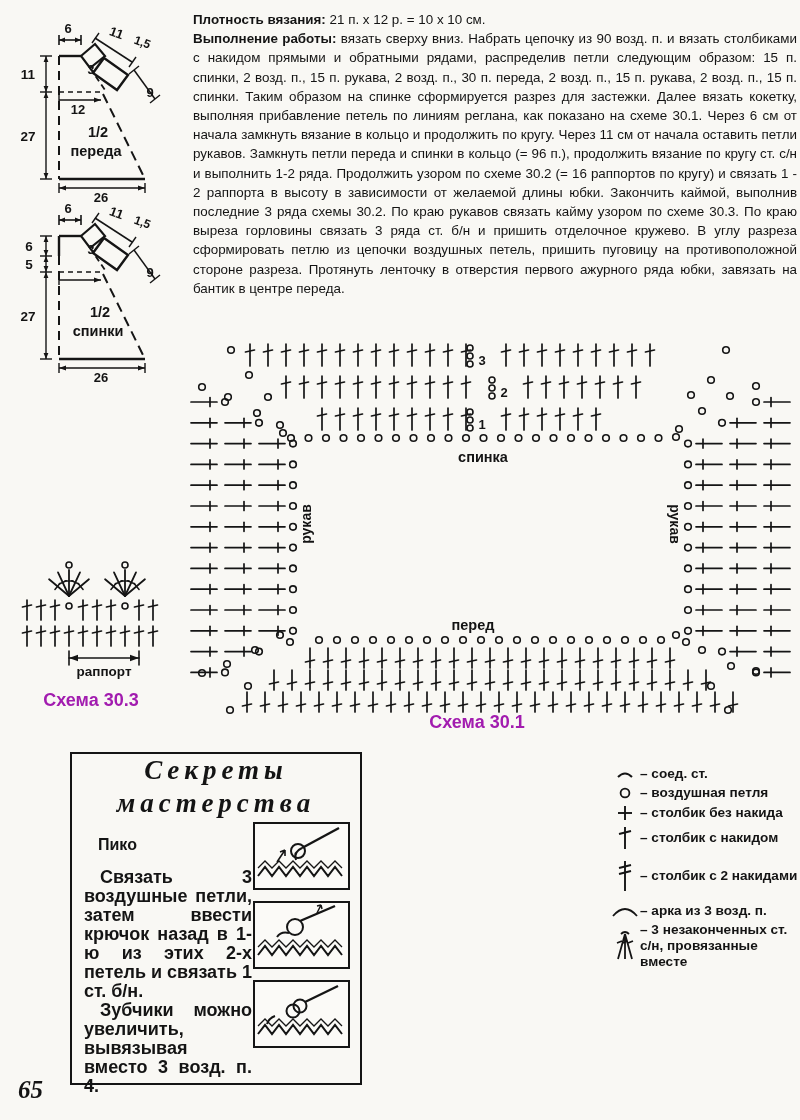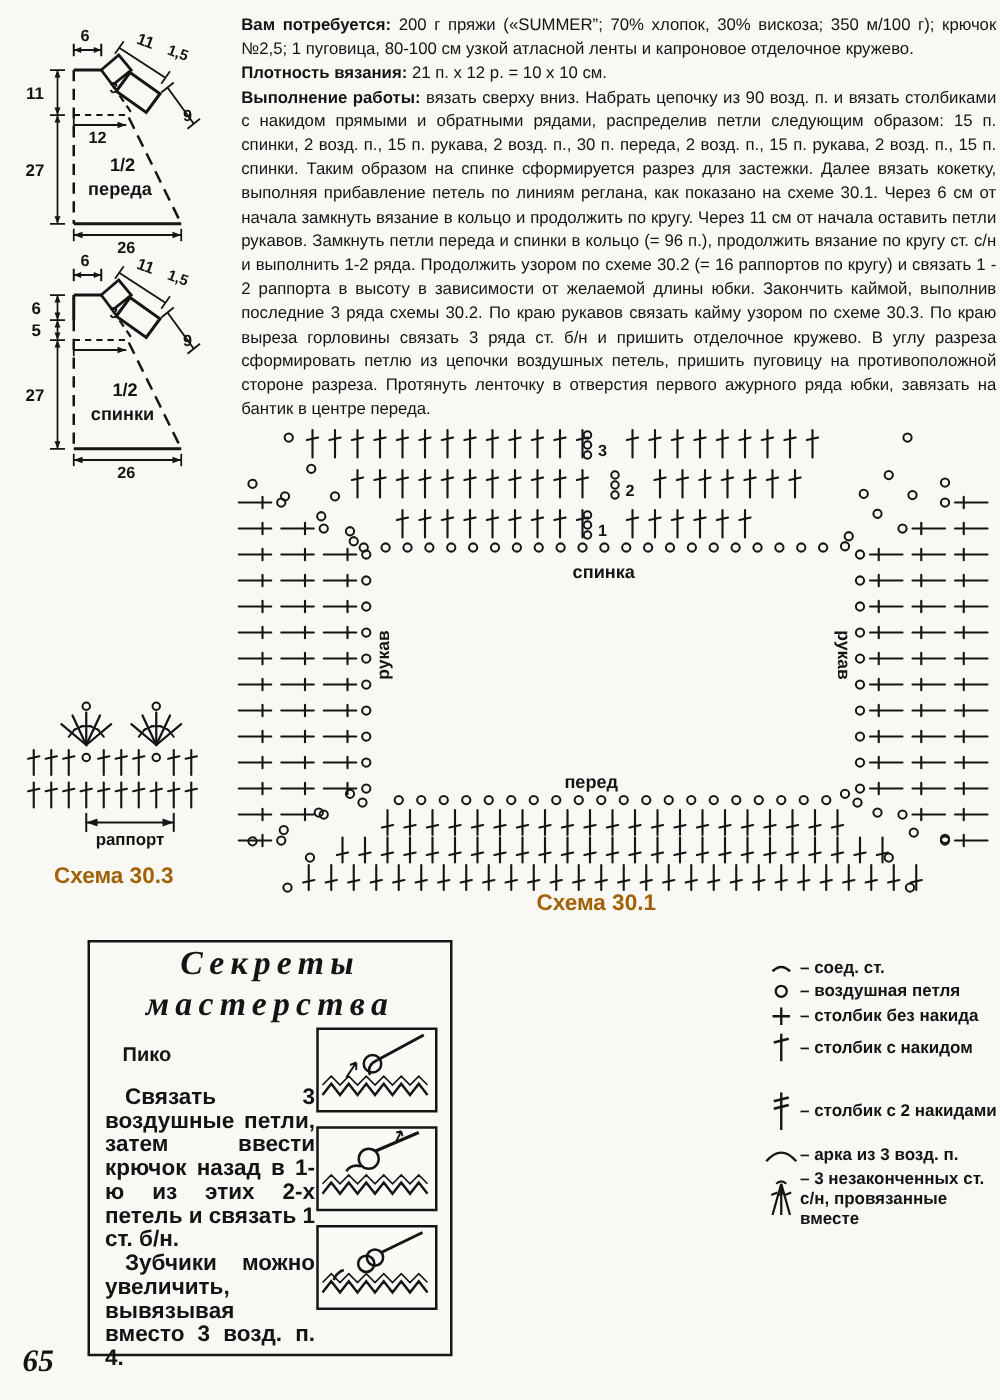--- a/index.html
+++ b/index.html
@@ -14,21 +14,21 @@
   #article p{margin:0;font-size:13.4px;line-height:19.2px;text-align:justify;font-weight:500;}
   #article p b{font-weight:700;}
 
   
   .cutdiag{position:absolute;left:2px;}
   #cut-front{top:14px;}
   #cut-back{top:196px;}
 
   
   #schema301{position:absolute;left:183px;top:336px;}
-  .chart-caption{position:absolute;font-weight:700;font-size:18px;color:#a16207;}
+  .chart-caption{position:absolute;font-weight:700;font-size:18px;color:#a21caf;}
   #caption301{left:392px;top:712px;width:170px;text-align:center;}
 
   
   #schema303{position:absolute;left:16px;top:558px;}
   #caption303{left:16px;top:690px;width:150px;text-align:center;}
 
   
   #secrets{position:absolute;left:70px;top:752px;width:292px;height:333px;border:2.5px solid #151515;box-sizing:border-box;background:#f9f8f4;}
   #secrets .stitle{font-family:"Liberation Serif",serif;font-style:italic;font-weight:700;font-size:27px;line-height:33px;letter-spacing:5px;text-align:center;}
   #secrets .scontent{position:relative;margin-top:16px;}
@@ -36,32 +36,31 @@
   #secrets .sheading{font-weight:700;font-size:16px;margin:4px 0 14px 14px;}
   #secrets .stext p{margin:0;font-size:18px;line-height:19px;font-weight:600;text-align:justify;text-indent:16px;}
   #secrets .thumbs{position:absolute;right:10px;top:-14px;width:97px;}
   #secrets .thumb{width:93px;height:64px;border:2px solid #151515;margin-bottom:11px;background:#fbfaf7;}
 
   
   #legend{position:absolute;left:610px;top:766px;width:190px;}
   .lg-row{display:flex;align-items:center;margin-bottom:3px;}
   .lg-sym{width:30px;display:flex;justify-content:center;flex:0 0 30px;}
   .lg-label{font-size:13.6px;font-weight:700;line-height:16px;}
-  .mb6{margin-bottom:21px;}.mb10{margin-bottom:10px;}
+  .mb6{margin-bottom:8px;}.mb10{margin-bottom:10px;}
 
   
   #pagenum{position:absolute;left:18px;top:1076px;font-family:"Liberation Serif",serif;font-style:italic;font-weight:600;font-size:25px;}
 </style>
 </head>
 <body>
 
 <div id="page">
 
   <div id="article">
-    <p><b>Вам потребуется:</b><span> 200 г пряжи («SUMMER”; 70% хлопок, 30% вискоза; 350 м/100 г); крючок №2,5; 1 пуговица, 80-100 см узкой атласной ленты и капроновое отделочное кружево.</span></p>
     <p><b>Плотность вязания:</b><span> 21 п. х 12 р. = 10 х 10 см.</span></p>
     <p><b>Выполнение работы:</b><span> вязать сверху вниз. Набрать цепочку из 90 возд. п. и вязать столбиками с накидом прямыми и обратными рядами, распределив петли следующим образом: 15 п. спинки, 2 возд. п., 15 п. рукава, 2 возд. п., 30 п. переда, 2 возд. п., 15 п. рукава, 2 возд. п., 15 п. спинки. Таким образом на спинке сформируется разрез для застежки. Далее вязать кокетку, выполняя прибавление петель по линиям реглана, как показано на схеме 30.1. Через 6 см от начала замкнуть вязание в кольцо и продолжить по кругу. Через 11 см от начала оставить петли рукавов. Замкнуть петли переда и спинки в кольцо (= 96 п.), продолжить вязание по кругу ст. с/н и выполнить 1-2 ряда. Продолжить узором по схеме 30.2 (= 16 раппортов по кругу) и связать 1 - 2 раппорта в высоту в зависимости от желаемой длины юбки. Закончить каймой, выполнив последние 3 ряда схемы 30.2. По краю рукавов связать кайму узором по схеме 30.3. По краю выреза горловины связать 3 ряда ст. б/н и пришить отделочное кружево. В углу разреза сформировать петлю из цепочки воздушных петель, пришить пуговицу на противоположной стороне разреза. Протянуть ленточку в отверстия первого ажурного ряда юбки, завязать на бантик в центре переда.</span></p>
   </div>
 
   <svg id="cut-front" class="cutdiag" width="190" height="192" viewBox="0 0 190 192">
     <g stroke="#151515" fill="none">
 
       <line x1="57" y1="21" x2="57" y2="31" stroke-width="1.6"></line>
         <line x1="79" y1="21" x2="79" y2="31" stroke-width="1.6"></line>
       <line x1="57" y1="26" x2="79" y2="26" stroke-width="1.6"></line>

